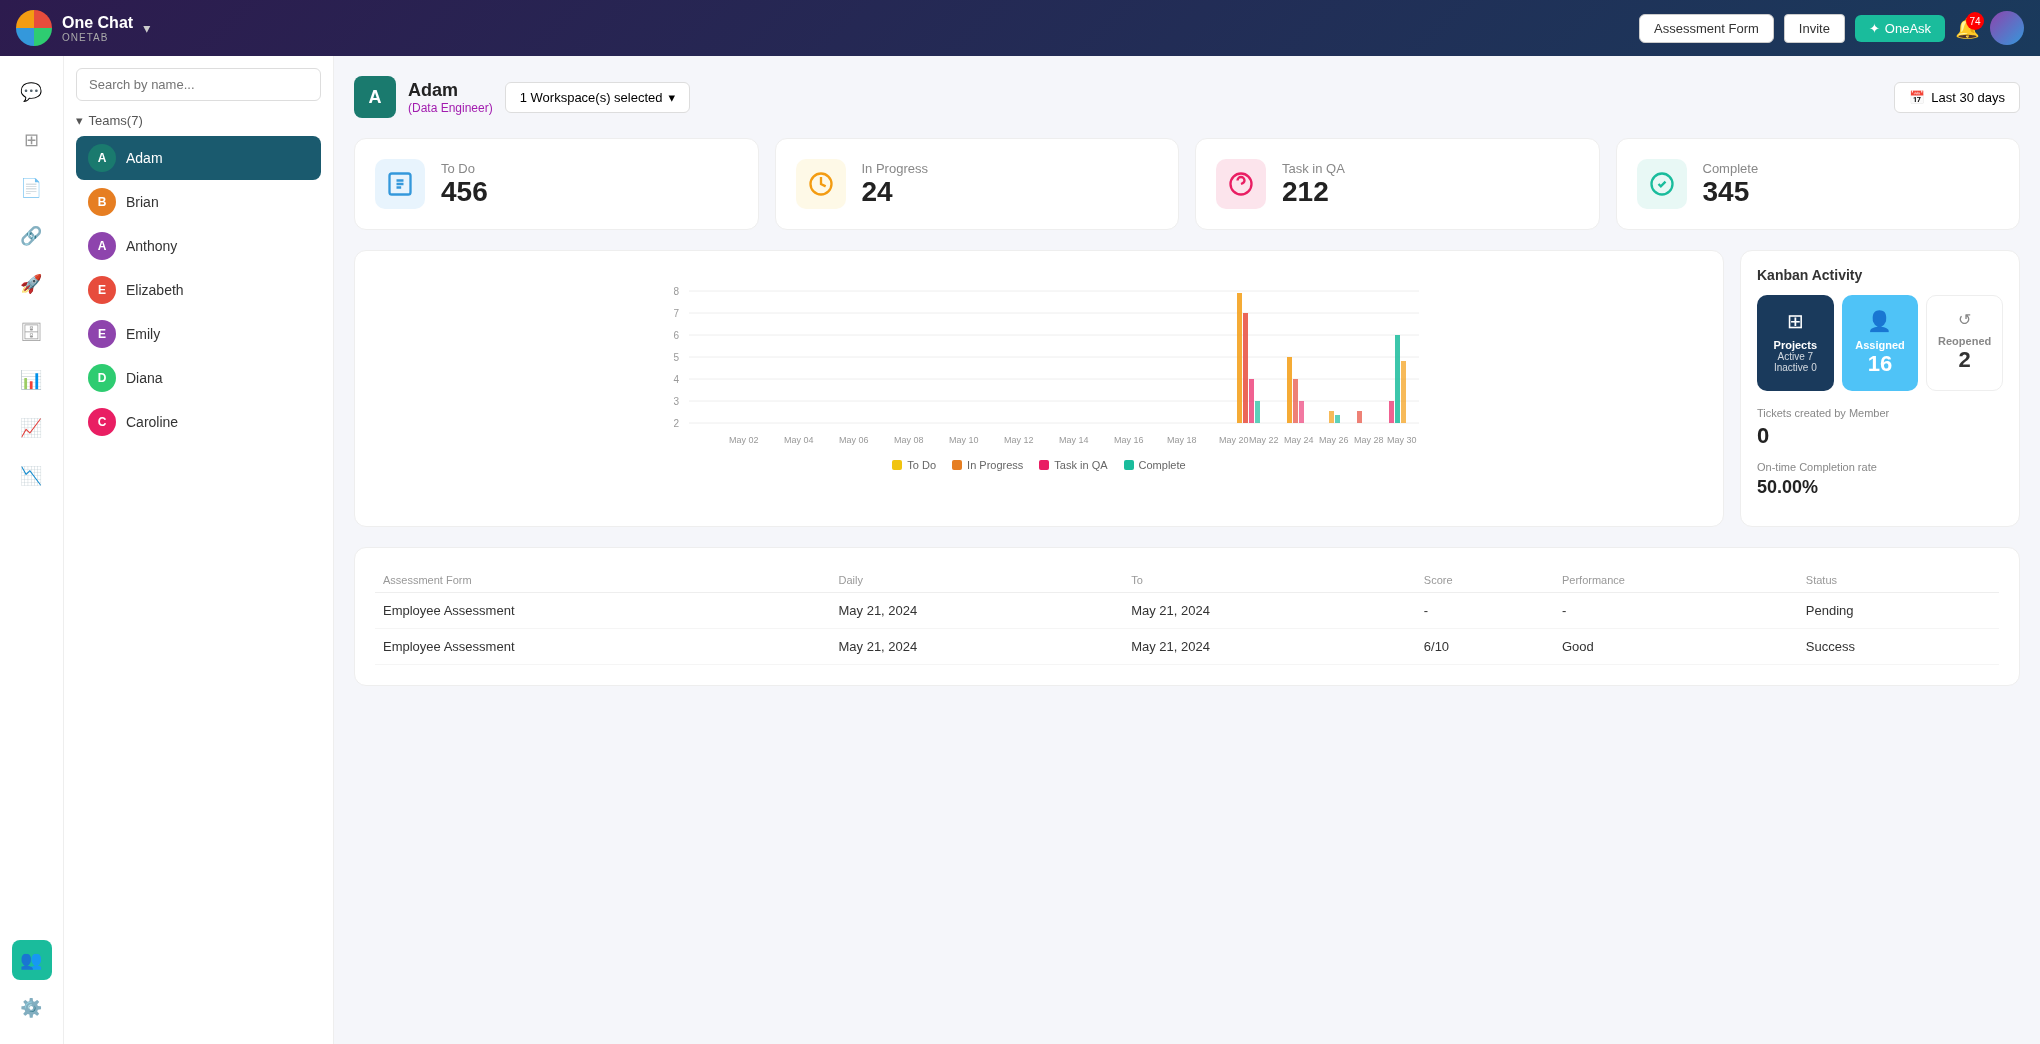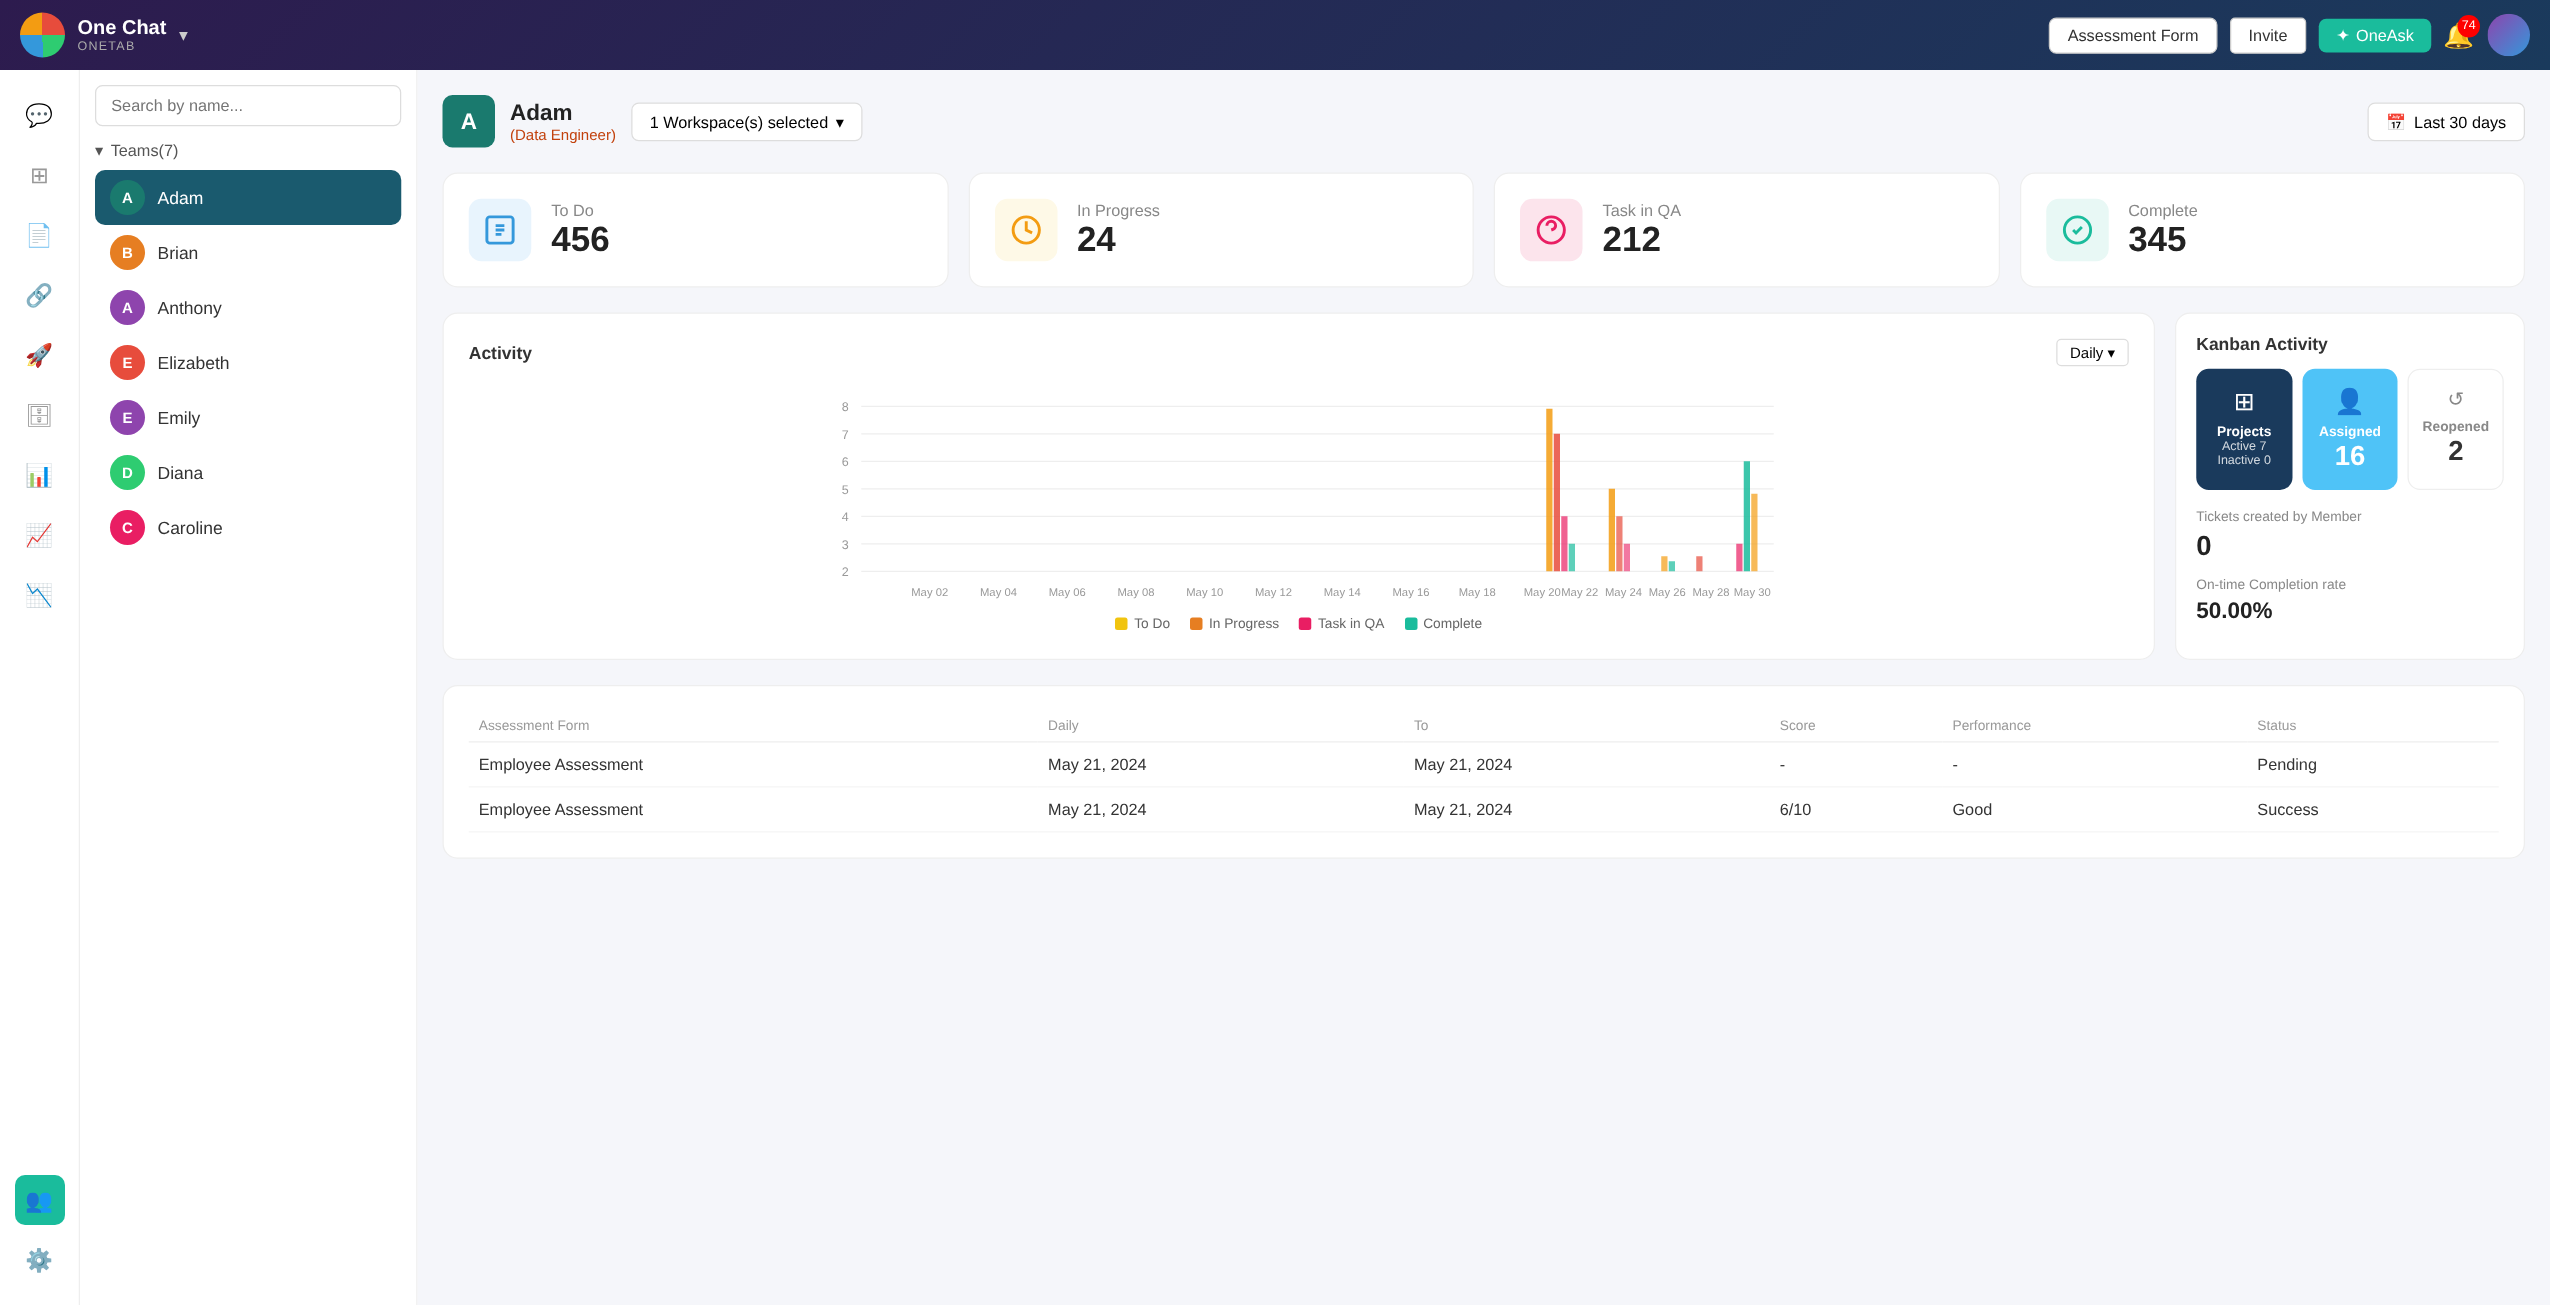--- a/index.html
+++ b/index.html
@@ -70,21 +70,21 @@
     .main { flex: 1; overflow-y: auto; padding: 20px; background: #f5f6fa; }
 
     
     .main-header { display: flex; align-items: center; justify-content: space-between; margin-bottom: 20px; }
     .user-info { display: flex; align-items: center; gap: 12px; }
     .user-avatar-large {
       width: 42px; height: 42px; border-radius: 8px; background: #1a7a6e;
       display: flex; align-items: center; justify-content: center; color: white; font-weight: 700; font-size: 18px;
     }
     .user-name { font-size: 18px; font-weight: 700; color: #222; }
-    .user-role { font-size: 12px; color: #c2410c; }
+    .user-role { font-size: 12px; color: #a21caf; }
     .workspace-selector {
       border: 1px solid #ddd; border-radius: 6px; padding: 7px 14px;
       font-size: 13px; background: white; cursor: pointer; display: flex; align-items: center; gap: 6px;
     }
     .date-selector {
       border: 1px solid #ddd; border-radius: 6px; padding: 7px 14px;
       font-size: 13px; background: white; cursor: pointer; display: flex; align-items: center; gap: 6px;
     }
 
     
@@ -298,24 +298,20 @@
         <div>
           <div class="stat-label">Complete</div>
           <div class="stat-value">345</div>
         </div>
       </div>
     </div>
 
     <div class="bottom-section">
 
       <div class="activity-card">
-        <div class="activity-header">
-          <span class="activity-title">Activity</span>
-          <button class="daily-btn">Daily ▾</button>
-        </div>
         <div class="chart-container">
           <svg class="chart-svg" viewBox="0 0 800 180">
 
             <line x1="50" y1="20" x2="780" y2="20" stroke="#eee" stroke-width="1"></line>
             <line x1="50" y1="42" x2="780" y2="42" stroke="#eee" stroke-width="1"></line>
             <line x1="50" y1="64" x2="780" y2="64" stroke="#eee" stroke-width="1"></line>
             <line x1="50" y1="86" x2="780" y2="86" stroke="#eee" stroke-width="1"></line>
             <line x1="50" y1="108" x2="780" y2="108" stroke="#eee" stroke-width="1"></line>
             <line x1="50" y1="130" x2="780" y2="130" stroke="#eee" stroke-width="1"></line>
             <line x1="50" y1="152" x2="780" y2="152" stroke="#eee" stroke-width="1"></line>

